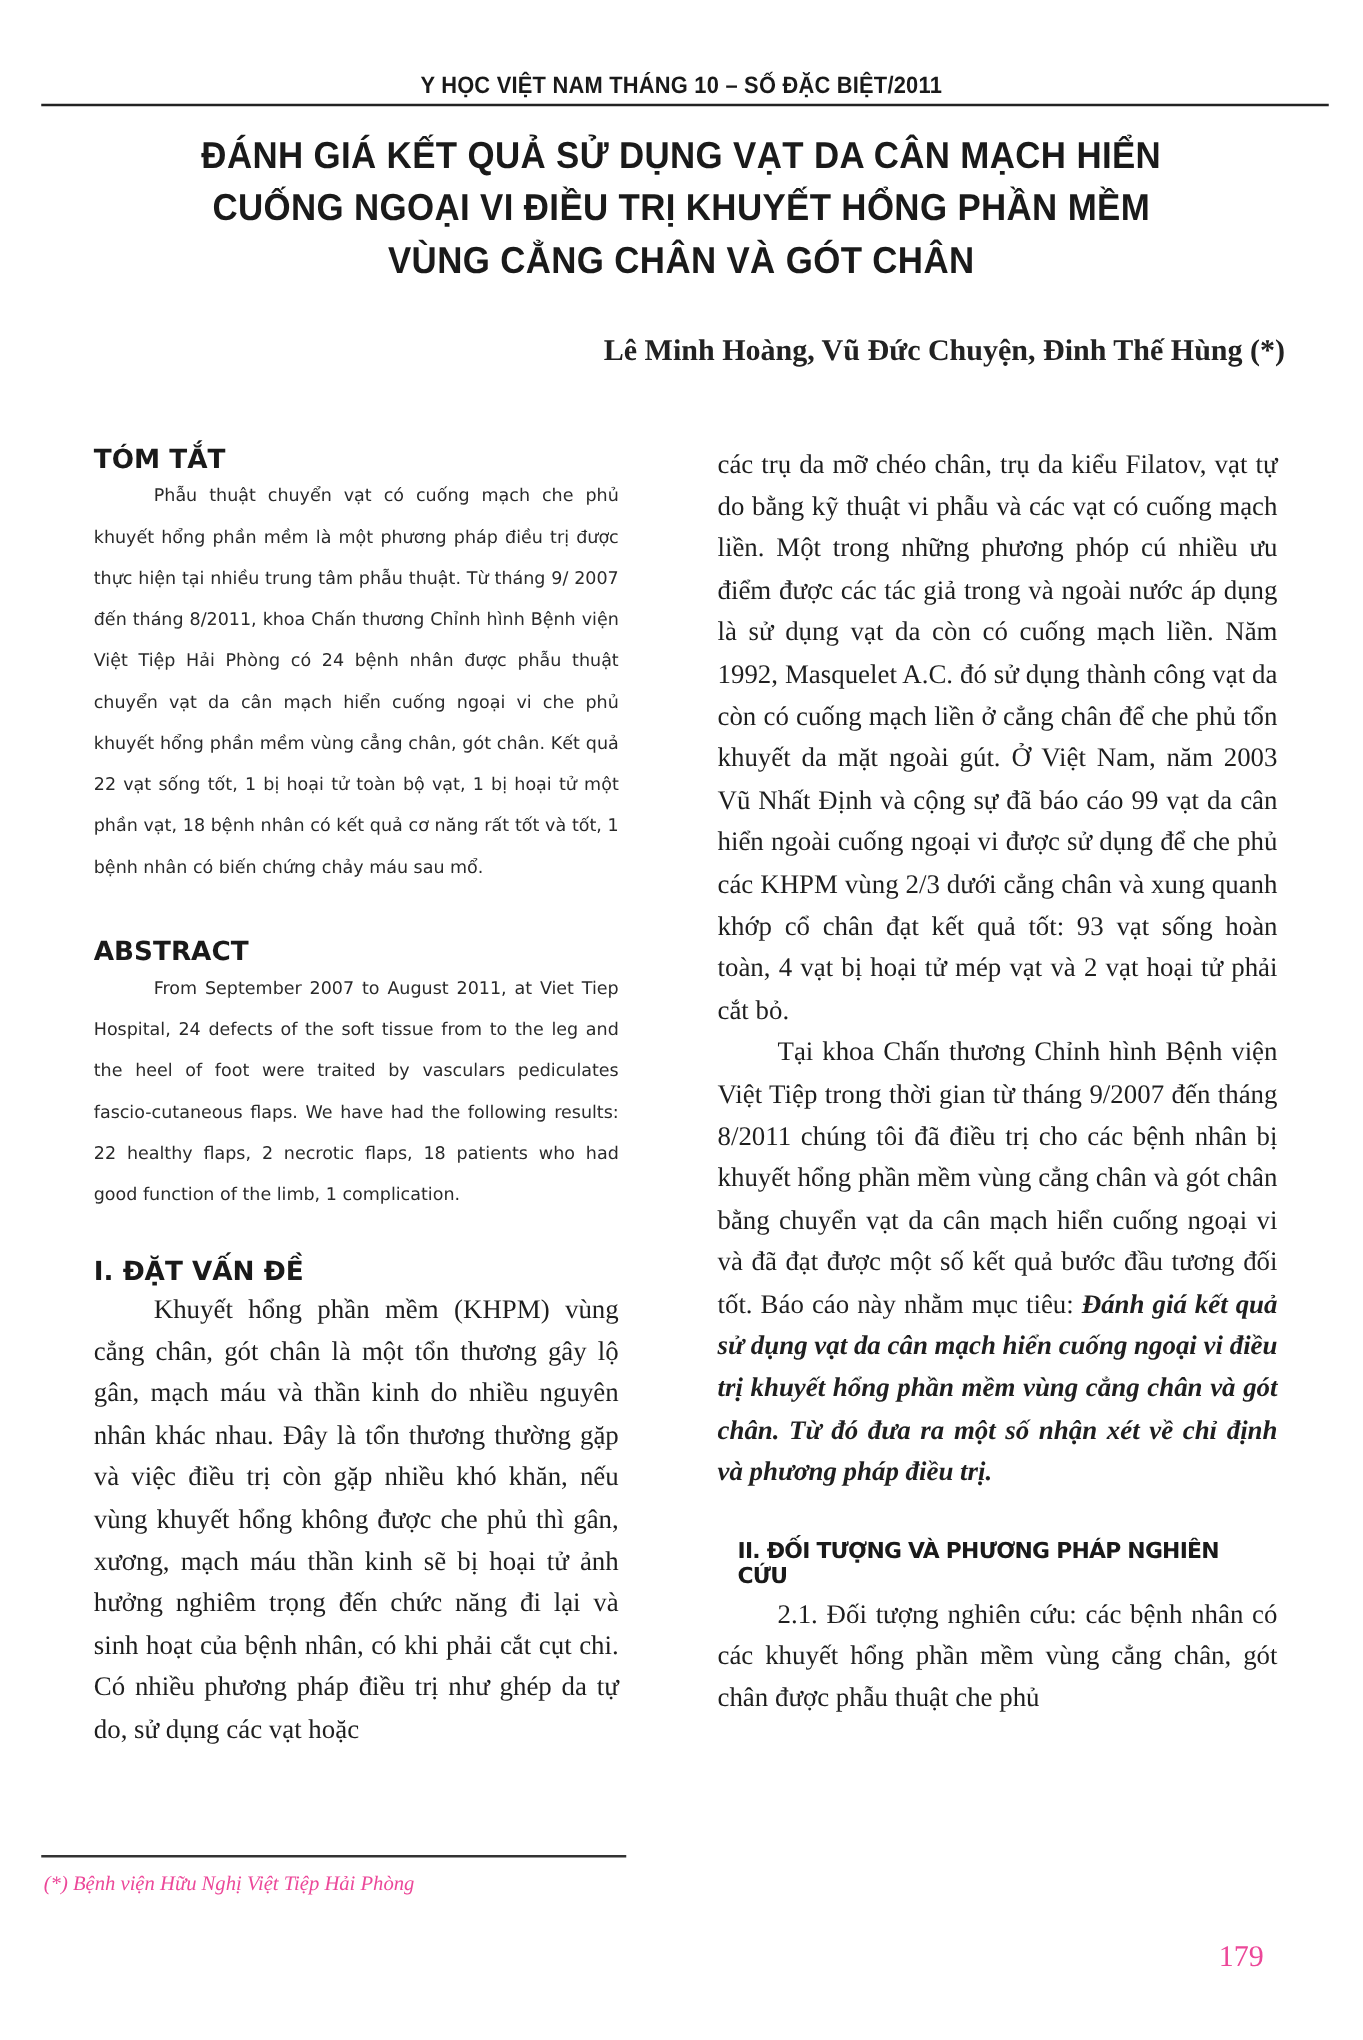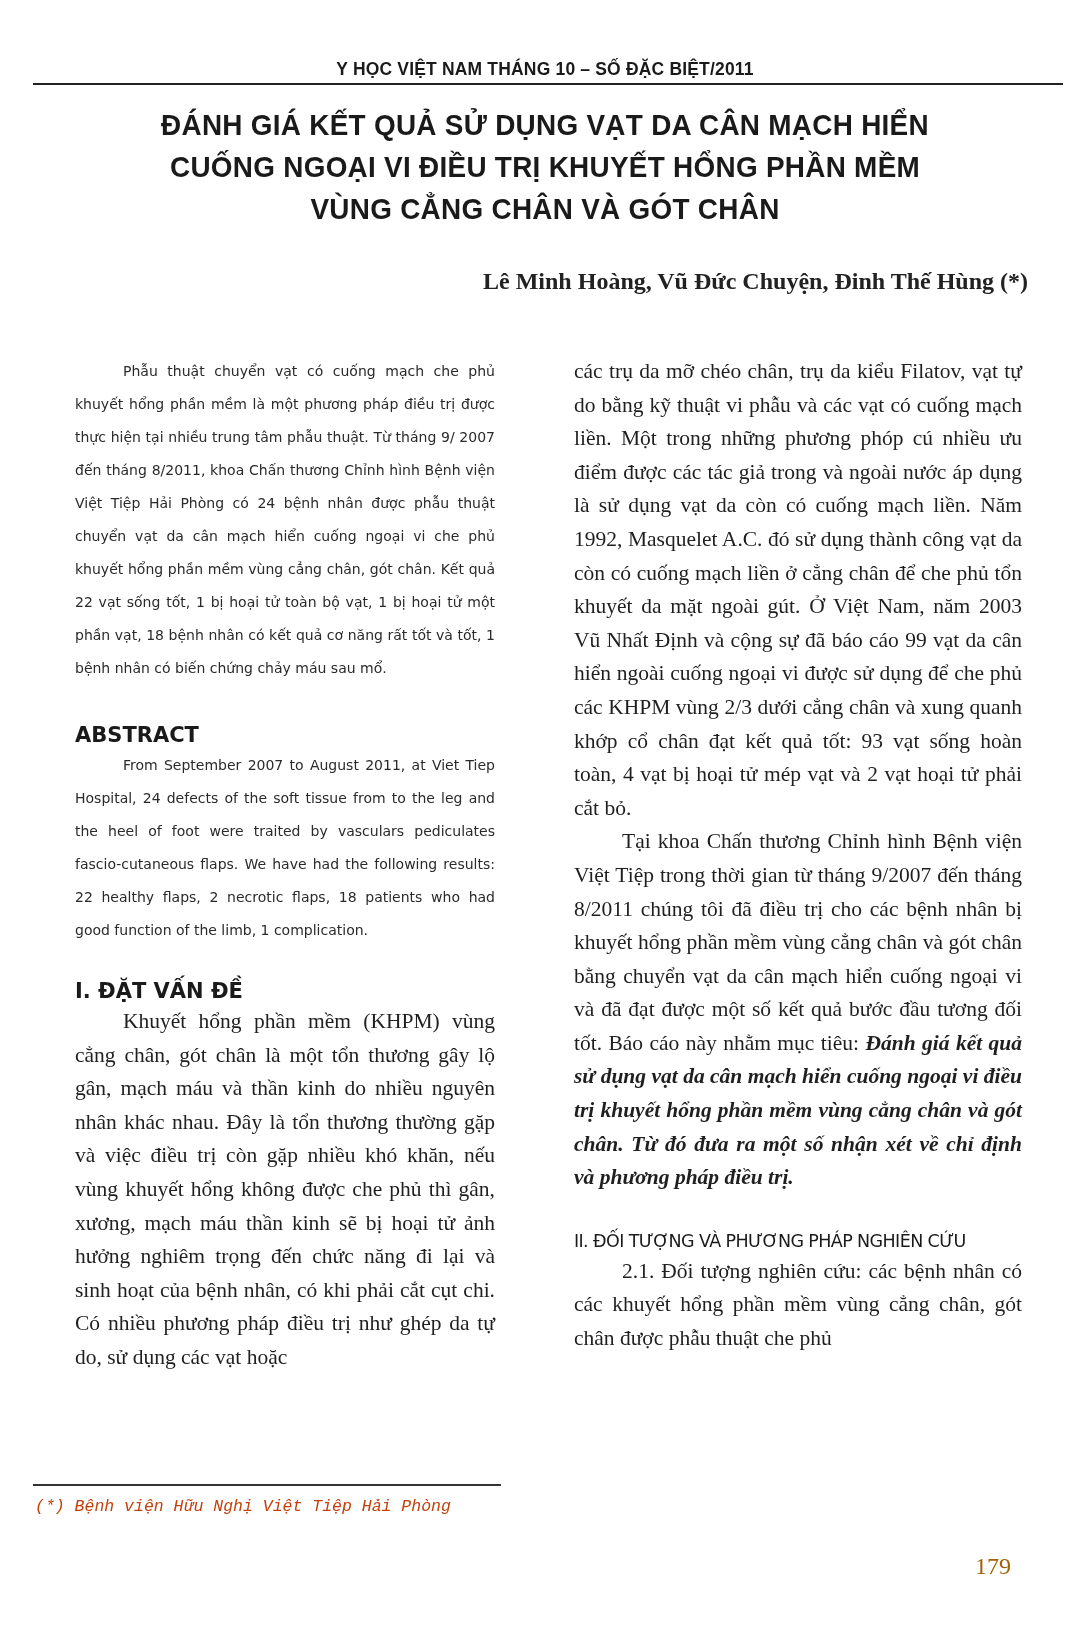--- a/index.html
+++ b/index.html
@@ -39,50 +39,51 @@
     color: #2a2a2a;
   }
   .serif-p {
     font-family: "Liberation Serif", serif; font-size: 21.5px; line-height: 33.6px;
     text-align: justify; margin: 0; text-indent: 48px; color: #1f1f1f;
   }
   .serif-p.noindent { text-indent: 0; }
   .bi { font-weight: bold; font-style: italic; }
   .b { font-weight: normal; }
   .sec-h2 {
-    font-family: "DejaVu Sans", sans-serif; font-weight: normal; font-size: 17.5px;
-    letter-spacing: -0.6px; margin: 0;
+    font-family: "DejaVu Sans", sans-serif; font-weight: bold; font-size: 17.5px;
+    letter-spacing: -0.6px; margin: 16px;
   }
   .footnote-rule {
     position: absolute; left: 33px; top: 1484px; width: 468px; height: 2px; background: #333;
   }
   .footnote {
     position: absolute; left: 35px; top: 1497px;
-    font-family: Liberation Mono, monospace; font-style: italic; font-size: 16.5px; color: #c2410c;
+    font-family: Liberation Serif, serif; font-style: italic; font-size: 16.5px; color: #ec4899;
   }
   .page-number {
     position: absolute; left: 975px; top: 1553px;
-    font-family: "Liberation Serif", serif; font-size: 24px; color: #a16207;
+    font-family: "Liberation Serif", serif; font-size: 24px; color: #ec4899;
   }
 </style>
 </head>
 <body>
 
 <div class="running-head">Y HỌC VIỆT NAM THÁNG 10 – SỐ ĐẶC BIỆT/2011</div>
 <div class="head-rule"></div>
 
 <div class="title">
   <div>ĐÁNH GIÁ KẾT QUẢ SỬ DỤNG VẠT DA CÂN MẠCH HIỂN</div>
   <div>CUỐNG NGOẠI VI ĐIỀU TRỊ KHUYẾT HỔNG PHẦN MỀM</div>
   <div>VÙNG CẲNG CHÂN VÀ GÓT CHÂN</div>
 </div>
 
 <div class="authors">Lê Minh Hoàng, Vũ Đức Chuyện, Đinh Thế Hùng (*)</div>
 
 <div class="col left" style="top:355px;">
+  <h2 class="sans-h" style="margin-bottom:2px;">TÓM TẮT</h2>
   <p class="sans-p">Phẫu thuật chuyển vạt có cuống mạch che phủ khuyết hổng phần mềm là một phương pháp điều trị được thực hiện tại nhiều trung tâm phẫu thuật. Từ tháng 9/ 2007 đến tháng 8/2011, khoa Chấn thương Chỉnh hình Bệnh viện Việt Tiệp Hải Phòng có 24 bệnh nhân được phẫu thuật chuyển vạt da cân mạch hiển cuống ngoại vi che phủ khuyết hổng phần mềm vùng cẳng chân, gót chân. Kết quả 22 vạt sống tốt, 1 bị hoại tử toàn bộ vạt, 1 bị hoại tử một phần vạt, 18 bệnh nhân có kết quả cơ năng rất tốt và tốt, 1 bệnh nhân có biến chứng chảy máu sau mổ.</p>
 
   <h2 class="sans-h" style="margin-top:38px; margin-bottom:2px;">ABSTRACT</h2>
   <p class="sans-p">From September 2007 to August 2011, at Viet Tiep Hospital, 24 defects of the soft tissue from to the leg and the heel of foot were traited by vasculars pediculates fascio-cutaneous flaps. We have had the following results: 22 healthy flaps, 2 necrotic flaps, 18 patients who had good function of the limb, 1 complication.</p>
 
   <h2 class="sans-h" style="margin-top:32px; margin-bottom:2px;">I. ĐẶT VẤN ĐỀ</h2>
   <p class="serif-p">Khuyết hổng phần mềm (KHPM) vùng cẳng chân, gót chân là một tổn thương gây lộ gân, mạch máu và thần kinh do nhiều nguyên nhân khác nhau. Đây là tổn thương thường gặp và việc điều trị còn gặp nhiều khó khăn, nếu vùng khuyết hổng không được che phủ thì gân, xương, mạch máu thần kinh sẽ bị hoại tử ảnh hưởng nghiêm trọng đến chức năng đi lại và sinh hoạt của bệnh nhân, có khi phải cắt cụt chi. Có nhiều phương pháp điều trị như ghép da tự do, sử dụng các vạt hoặc</p>
 </div>
 
 <div class="col right" style="top:355px;">

